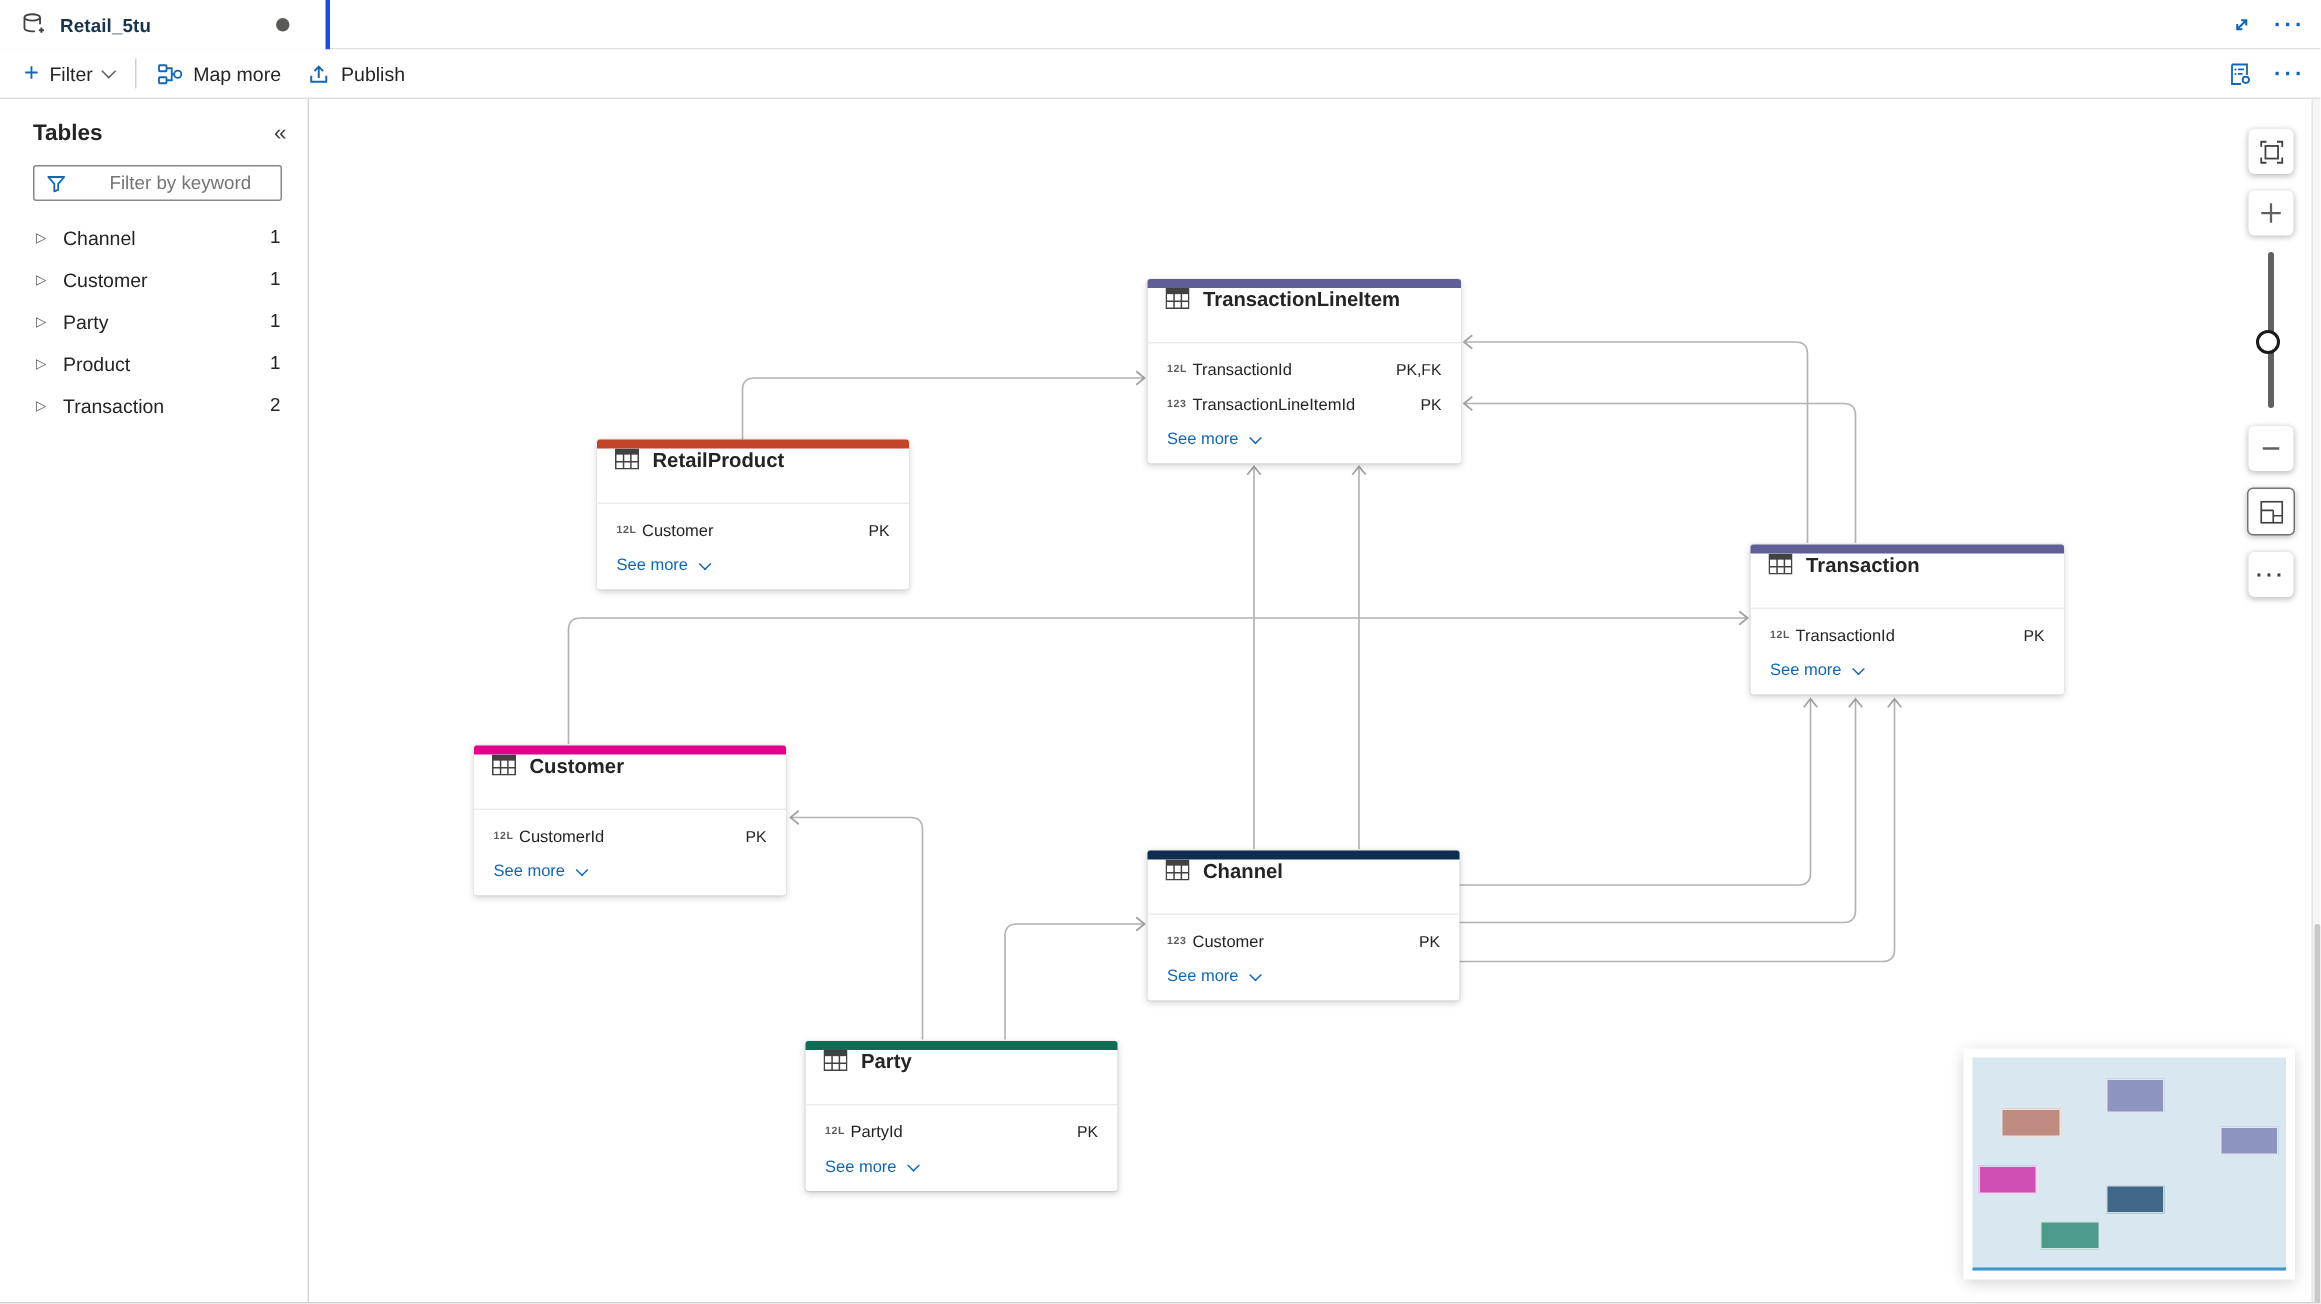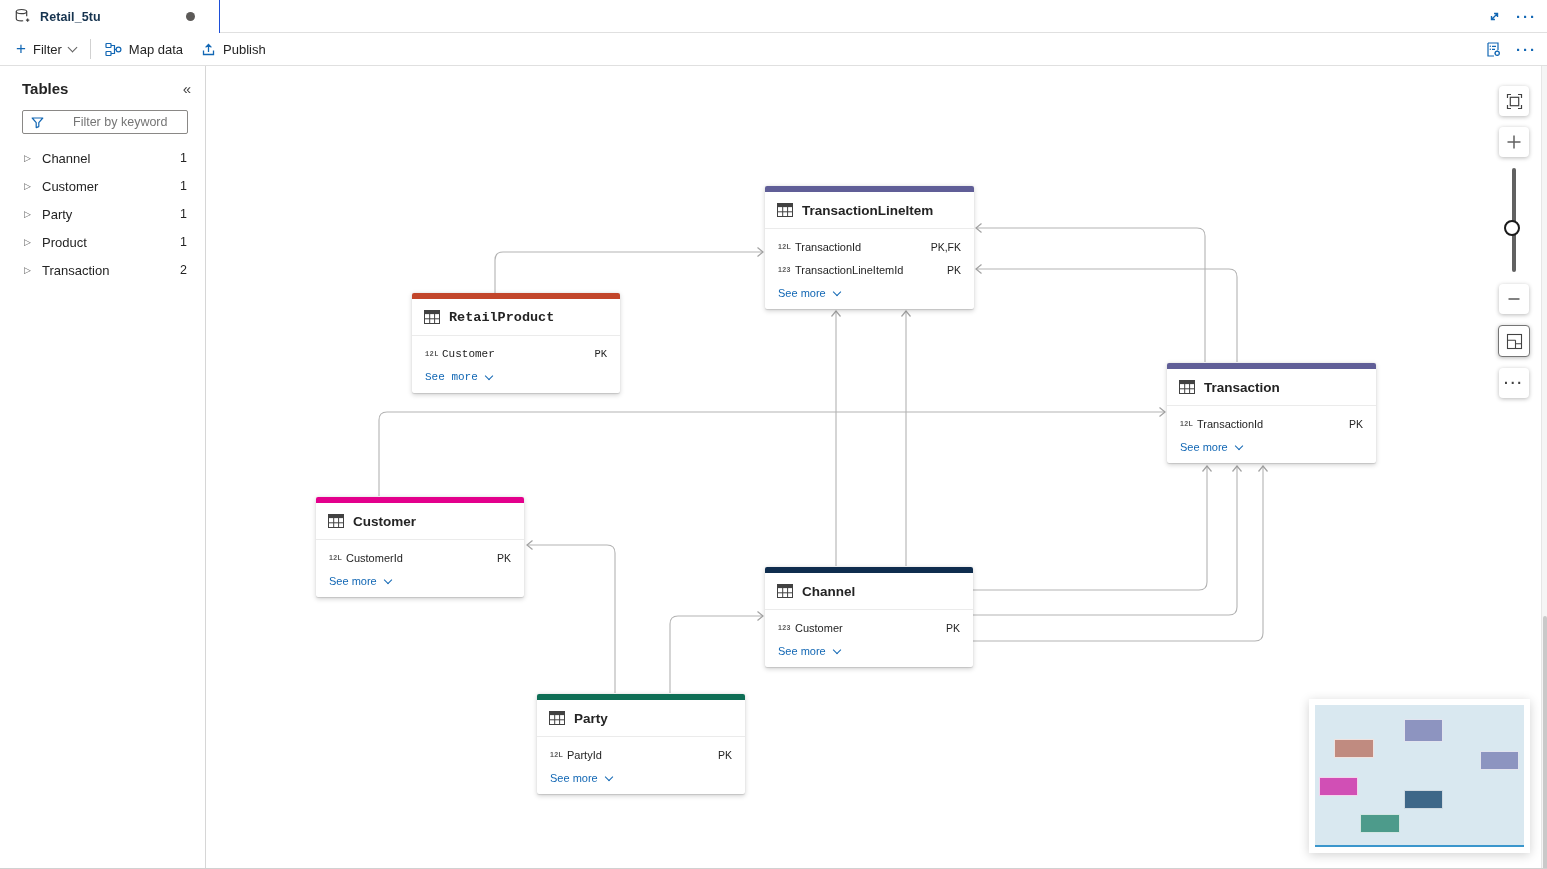--- a/index.html
+++ b/index.html
@@ -6,21 +6,21 @@
   body{
     width:1547px;height:869px;position:relative;overflow:hidden;
     font-family:"Liberation Sans","DejaVu Sans",sans-serif;
     background:#ffffff;color:#242424;
     border-bottom:1px solid #d1d1d1;box-sizing:border-box;
   }
   
   .tabbar{position:absolute;left:0;top:0;width:1547px;height:33px;background:#fff;
     border-bottom:1px solid #e0e0e0;box-sizing:border-box;z-index:5;}
   .tab{position:absolute;left:0;top:0;width:220px;height:33px;display:flex;align-items:center;
-    padding:0 24px 0 14px;box-sizing:border-box;border-right:1px solid #1d4ed8;background:#fff;}
+    padding:0 24px 0 14px;box-sizing:border-box;border-right:3px solid #1d4ed8;background:#fff;}
   .tab-title{font-size:12.5px;font-weight:700;color:#16334f;margin-left:9px;letter-spacing:.1px;}
   .dirty-dot{width:9px;height:9px;border-radius:50%;background:#5c5a58;margin-left:auto;}
   .tabbar-right{position:absolute;right:10px;top:0;height:33px;display:flex;align-items:center;gap:14px;}
   .ellipsis{color:#1267b4;font-size:15px;font-weight:700;letter-spacing:2px;line-height:10px;cursor:pointer;}
   
   .toolbar{position:absolute;left:0;top:33px;width:1547px;height:33px;background:#fff;
     border-bottom:1px solid #e0e0e0;box-sizing:border-box;display:flex;align-items:center;
     padding-left:16px;z-index:5;}
   .tb-item{display:flex;align-items:center;gap:7px;font-size:13px;color:#242424;cursor:pointer;}
   .tb-plus{color:#1267b4;font-size:17px;font-weight:400;line-height:14px;}
@@ -42,21 +42,21 @@
   .sb-list{margin-top:10px;}
   .sb-row{display:flex;align-items:center;height:28px;padding:0 18px 0 24px;font-size:13px;cursor:pointer;}
   .sb-exp{color:#616161;font-size:9px;width:10px;margin-right:8px;}
   .sb-count{margin-left:auto;font-size:12.5px;color:#242424;}
   
   .diagram{position:absolute;left:0;top:0;width:1547px;height:869px;z-index:1;}
   svg.links{position:absolute;left:0;top:0;pointer-events:none;}
   .card{position:absolute;background:#fff;border-radius:2px;
     box-shadow:0 1.6px 5px rgba(0,0,0,.18),0 .3px 1px rgba(0,0,0,.12);cursor:move;}
   .card-bar{height:6px;border-radius:2px 2px 0 0;}
-  .card-title{display:flex;align-items:center;gap:9px;height:36px;padding:0 12px;
+  .card-title{display:flex;gap:9px;height:36px;padding:0 12px;
     border-bottom:1px solid #ebebeb;font-size:13.5px;font-weight:700;color:#242424;}
   .card-body{padding:6px 0 4px 0;}
   .frow{display:flex;align-items:center;height:23px;padding:0 13px;font-size:11px;color:#242424;}
   .ftype{font-size:7px;color:#5c5c5c;width:17px;letter-spacing:.4px;font-weight:700;}
   .fkey{margin-left:auto;font-size:10.5px;color:#242424;}
   .see-more{display:flex;align-items:center;gap:8px;height:24px;padding:0 13px;
     color:#1267b4;font-size:11px;cursor:pointer;}
   .see-chev{width:5px;height:5px;border-right:1.4px solid #1267b4;border-bottom:1.4px solid #1267b4;
     transform:rotate(45deg);margin-top:-2px;}
   
@@ -130,21 +130,21 @@
             <span class="ftype">123</span>
             <span>TransactionLineItemId</span>
             <span class="fkey">PK</span>
           </div>
           <div class="see-more">
             <span>See more</span>
             <span class="see-chev"></span>
           </div>
         </div>
       </div>
-      <div class="card" style="left: 412px; top: 293px; width: 208px; font-family: Liberation Mono, monospace;">
+      <div class="card" style="left: 398px; top: 293px; width: 208px;">
         <div class="card-bar" style="background:#C2452A"></div>
         <div class="card-title">
           <svg width="16" height="14" viewBox="0 0 16 14">
             <rect x="0.5" y="0.5" width="15" height="13" fill="none" stroke="#424242"></rect>
             <rect x="0.5" y="0.5" width="15" height="3.6" fill="#424242"></rect>
             <path d="M5.7 0.5v13M10.6 0.5v13M0.5 8.8h15" stroke="#424242" fill="none"></path>
           </svg>
           <span>RetailProduct</span>
         </div>
         <div class="card-body">
@@ -281,21 +281,21 @@
   <div class="tb-sep"></div>
   <div class="tb-item">
     <span class="icon">
       <svg width="17" height="15" viewBox="0 0 17 15" fill="none" stroke="#1267b4" stroke-width="1.2">
         <rect x="1" y="1.5" width="5" height="4" rx="0.5"></rect>
         <rect x="1" y="9.5" width="5" height="4" rx="0.5"></rect>
         <circle cx="13.5" cy="7.5" r="2.4"></circle>
         <path d="M6 3.5h3.5v8H6M9.5 7.5h1.6"></path>
       </svg>
     </span>
-    <span>Map data</span>
+    <span>Map more</span>
   </div>
   <div style="width:18px"></div>
   <div class="tb-item">
     <span class="icon">
       <svg width="15" height="15" viewBox="0 0 15 15" fill="none" stroke="#1267b4" stroke-width="1.3">
         <path d="M7.5 10V2.6M4.6 5.4L7.5 2.5l2.9 2.9M2.5 8.5v4h10v-4"></path>
       </svg>
     </span>
     <span>Publish</span>
   </div>

